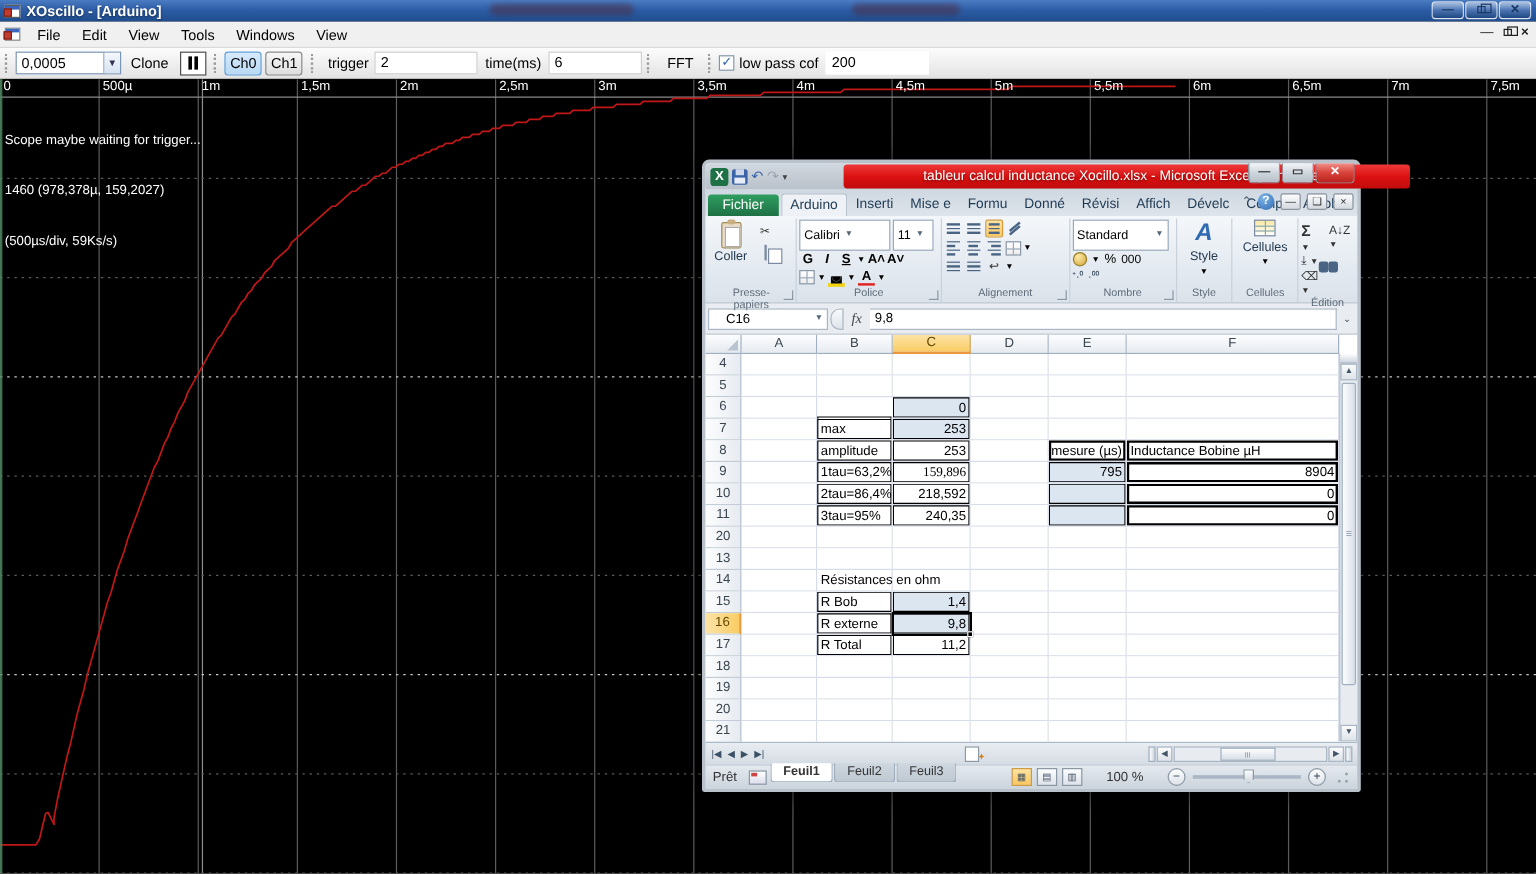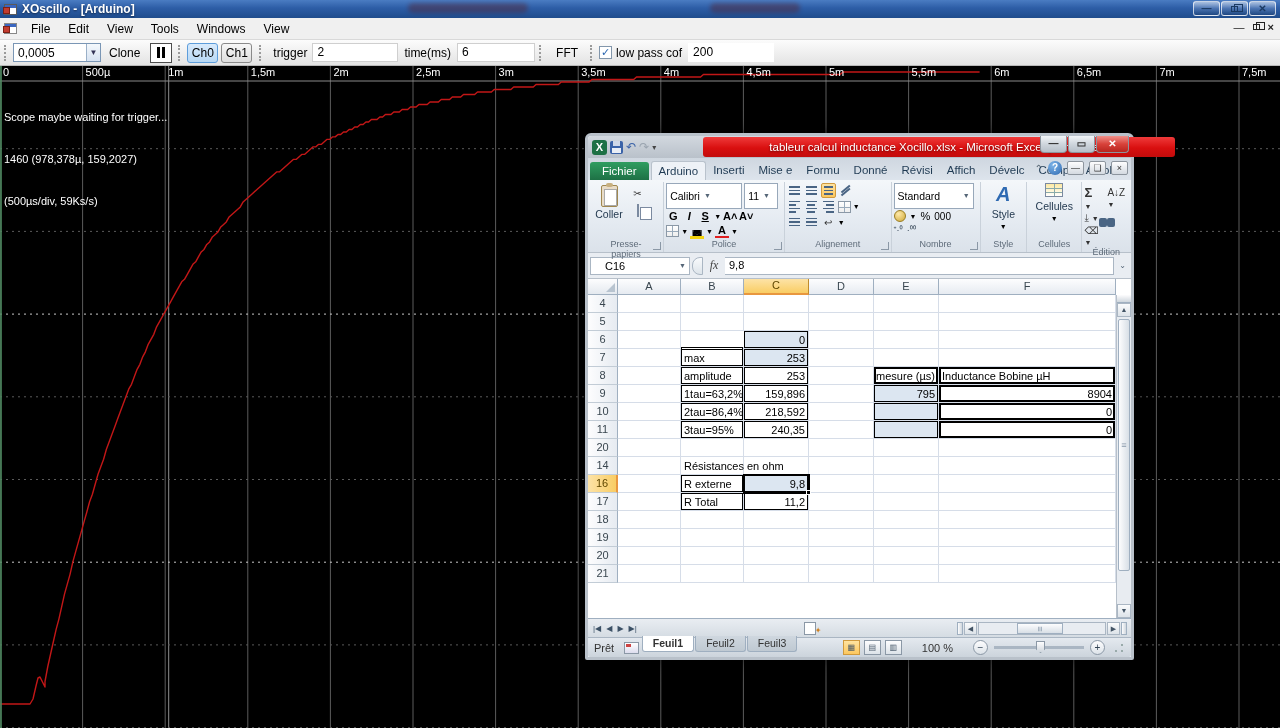--- a/index.html
+++ b/index.html
@@ -580,21 +580,21 @@
             <div class="x-cell b1" style="width: 63px;">amplitude</div>
             <div class="x-cell a-r b1" style="width: 65px;">253</div>
             <div class="x-cell" style="width: 65px;"></div>
             <div class="x-cell a-r b2 ov" style="width: 65px;">mesure (µs)</div>
             <div class="x-cell b2" style="width: 177px;">Inductance Bobine µH</div>
           </div>
           <div class="x-row">
             <div class="x-rowhdr">9</div>
             <div class="x-cell" style="width: 63px;"></div>
             <div class="x-cell b1" style="width: 63px;">1tau=63,2%</div>
-            <div class="x-cell a-r b1" style="width: 65px;">159,896</div>
+            <div class="x-cell a-r b1" style="width: 65px; font-family: Liberation Serif, serif;">159,896</div>
             <div class="x-cell" style="width: 65px;"></div>
             <div class="x-cell a-r f-blue b1" style="width: 65px;">795</div>
             <div class="x-cell a-r b2" style="width: 177px;">8904</div>
           </div>
           <div class="x-row">
             <div class="x-rowhdr">10</div>
             <div class="x-cell" style="width: 63px;"></div>
             <div class="x-cell b1" style="width: 63px;">2tau=86,4%</div>
             <div class="x-cell a-r b1" style="width: 65px;">218,592</div>
             <div class="x-cell" style="width: 65px;"></div>
@@ -613,24 +613,42 @@
           <div class="x-row">
             <div class="x-rowhdr">20</div>
             <div class="x-cell" style="width: 63px;"></div>
             <div class="x-cell" style="width: 63px;"></div>
             <div class="x-cell" style="width: 65px;"></div>
             <div class="x-cell" style="width: 65px;"></div>
             <div class="x-cell" style="width: 65px;"></div>
             <div class="x-cell" style="width: 177px;"></div>
           </div>
           <div class="x-row">
+            <div class="x-rowhdr">13</div>
+            <div class="x-cell" style="width: 63px;"></div>
+            <div class="x-cell" style="width: 63px;"></div>
+            <div class="x-cell" style="width: 65px;"></div>
+            <div class="x-cell" style="width: 65px;"></div>
+            <div class="x-cell" style="width: 65px;"></div>
+            <div class="x-cell" style="width: 177px;"></div>
+          </div>
+          <div class="x-row">
             <div class="x-rowhdr">14</div>
             <div class="x-cell" style="width: 63px;"></div>
             <div class="x-cell ov" style="width: 63px;">Résistances en ohm</div>
             <div class="x-cell" style="width: 65px;"></div>
+            <div class="x-cell" style="width: 65px;"></div>
+            <div class="x-cell" style="width: 65px;"></div>
+            <div class="x-cell" style="width: 177px;"></div>
+          </div>
+          <div class="x-row">
+            <div class="x-rowhdr">15</div>
+            <div class="x-cell" style="width: 63px;"></div>
+            <div class="x-cell b1" style="width: 63px;">R Bob</div>
+            <div class="x-cell a-r f-blue b1" style="width: 65px;">1,4</div>
             <div class="x-cell" style="width: 65px;"></div>
             <div class="x-cell" style="width: 65px;"></div>
             <div class="x-cell" style="width: 177px;"></div>
           </div>
           <div class="x-row">
             <div class="x-rowhdr sel">16</div>
             <div class="x-cell" style="width: 63px;"></div>
             <div class="x-cell b1" style="width: 63px;">R externe</div>
             <div class="x-cell a-r f-blue b1 sel-cell" style="width: 65px;">9,8<div class="fill-handle"></div></div>
             <div class="x-cell" style="width: 65px;"></div>

